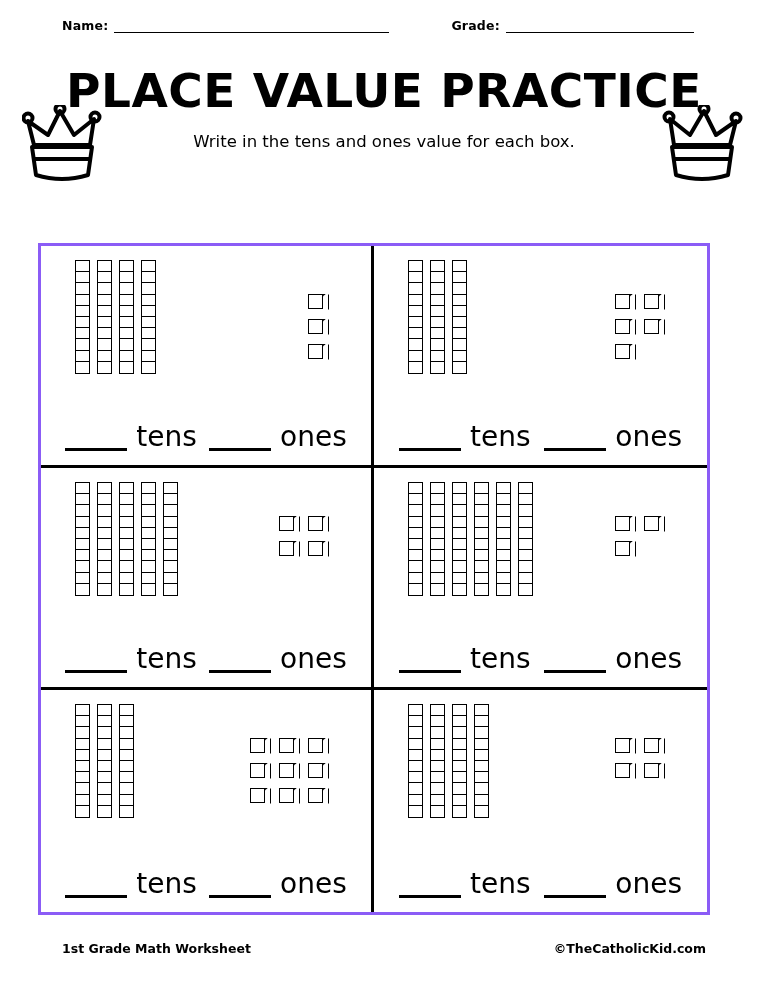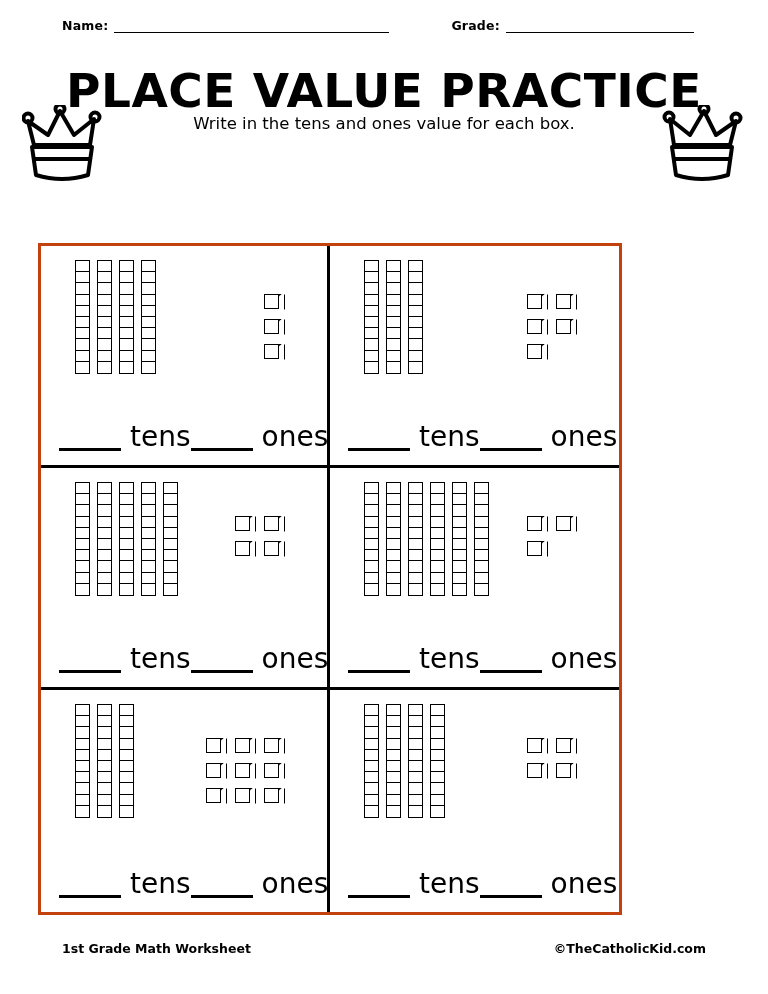--- a/index.html
+++ b/index.html
@@ -66,37 +66,38 @@
     font-size: 47px;
     letter-spacing: 0.5px;
     line-height: 1;
     margin: 0;
     padding-top: 4px;
     text-transform: uppercase;
   }
   .subtitle {
     font-family: "DejaVu Sans", sans-serif;
     font-size: 16.5px;
+    margin-top: 18px;
     letter-spacing: 0px;
   }
   .crown {
     position: absolute;
     top: 42px;
   }
   .crown.left { left: 22px; }
   .crown.right { right: 22px; }
 
   
   .grid {
     position: absolute;
     left: 38px;
     top: 243px;
-    width: 584px;
+    width: 672px;
     height: 672px;
-    border: 3px solid #c2410c;
+    border: 3px solid #8b5cf6;
     box-sizing: border-box;
     display: grid;
     grid-template-columns: 1fr 1fr;
     grid-template-rows: 1fr 1fr 1fr;
   }
   .cell {
     position: relative;
     box-sizing: border-box;
     border-right: 3px solid #000;
     border-bottom: 3px solid #000;

